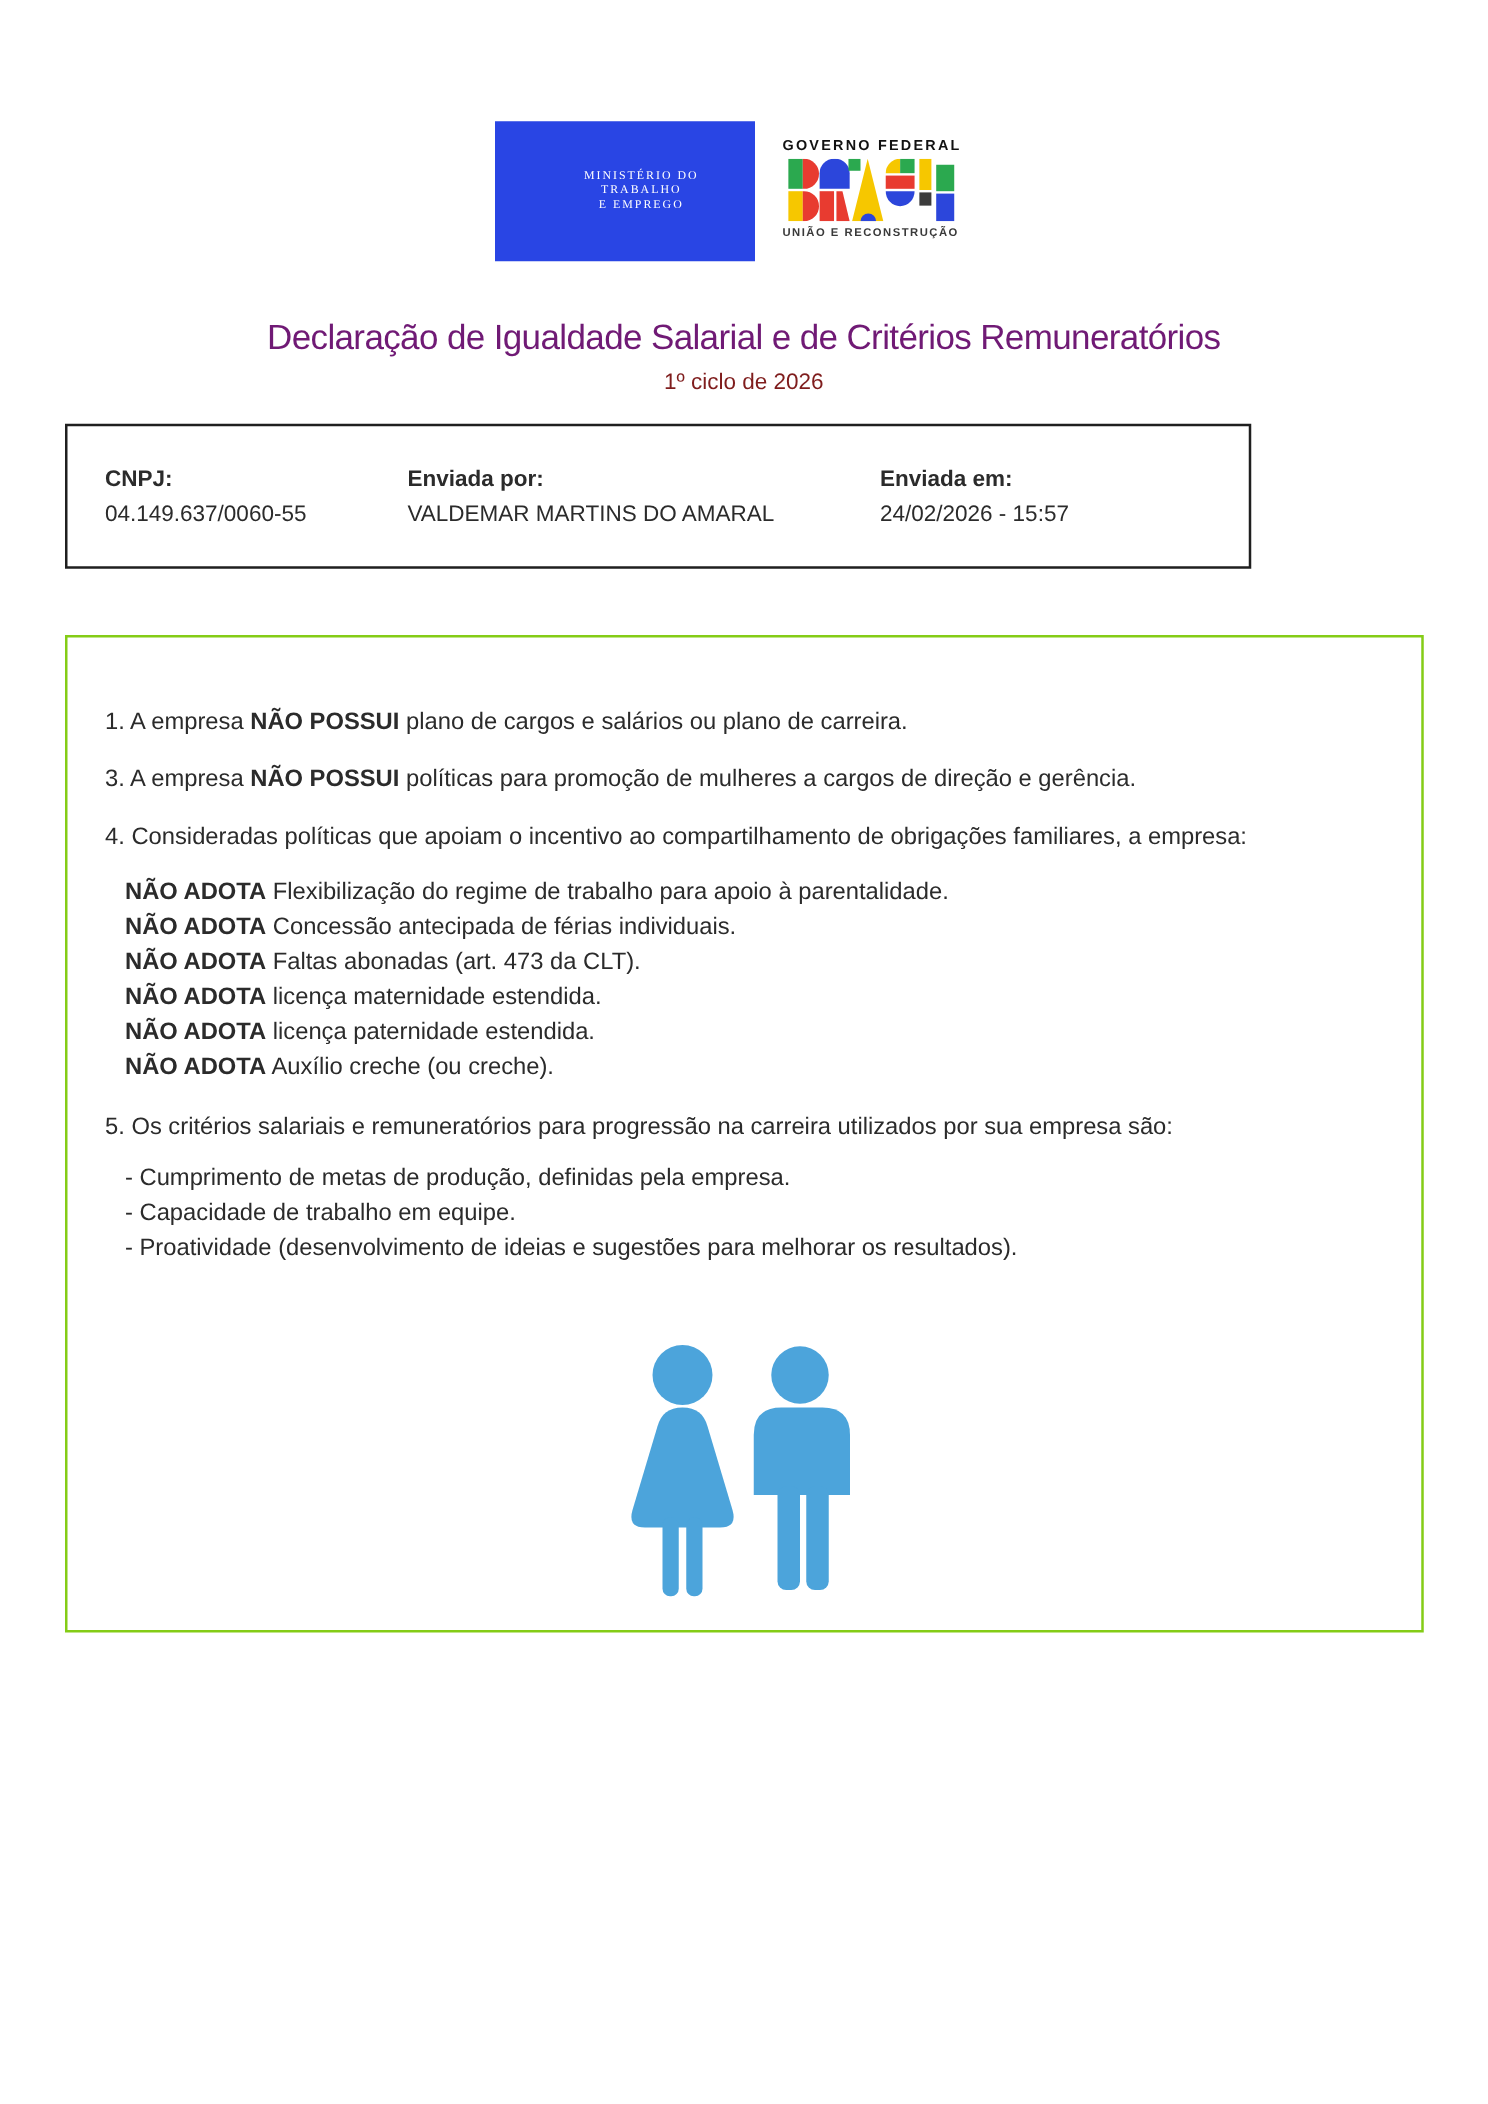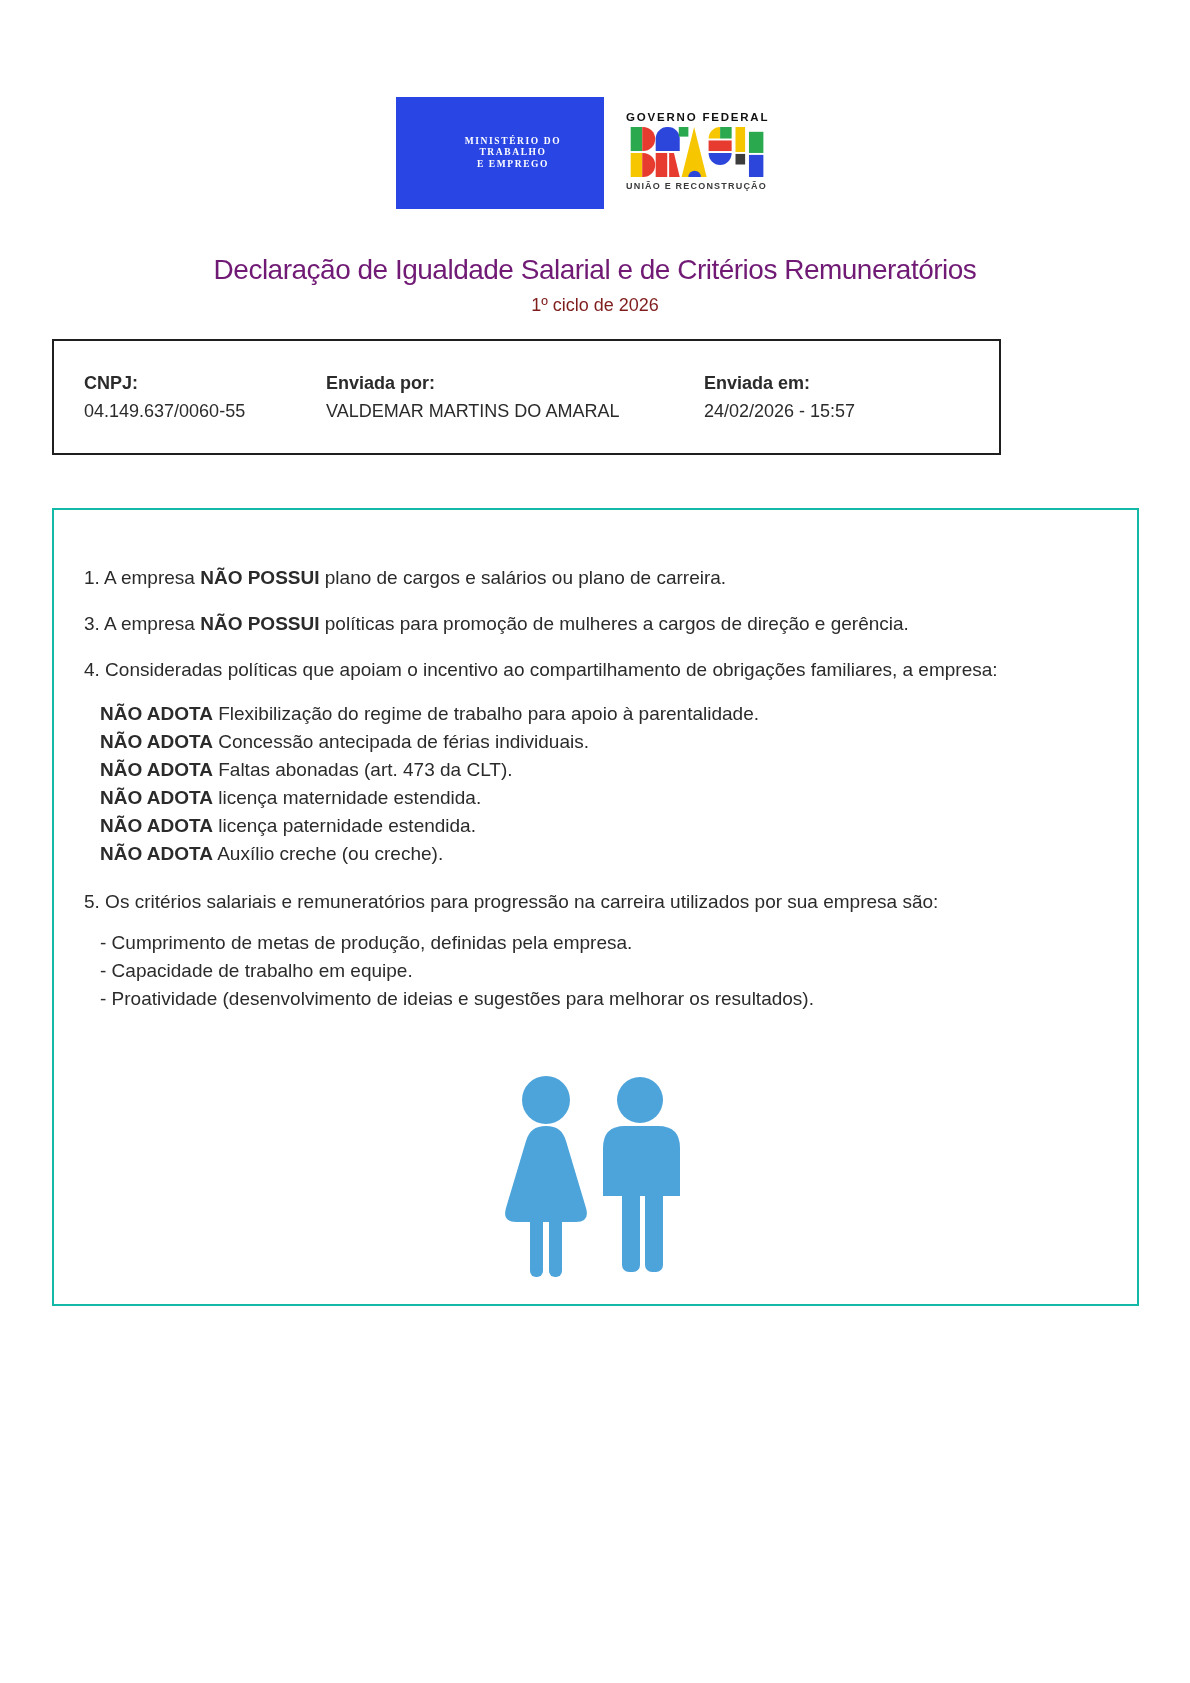--- a/index.html
+++ b/index.html
@@ -2,21 +2,21 @@
 <html><head>
 <meta charset="utf-8">
 <style>
   html,body{margin:0;padding:0;background:#fff;}
   .page{position:relative;width:1190px;height:1683px;background:#fff;overflow:hidden;
         font-family:"Liberation Sans",sans-serif;color:#2b2b2b;}
 
   
   .ministry-box{position:absolute;left:396px;top:97px;width:208px;height:112px;
         display:flex;align-items:center;justify-content:center;text-align:center;}
-  .ministry-text{font-family:"Liberation Serif",serif;font-weight:bold;font-size:9.5px;
+  .ministry-text{font-family:"Liberation Serif",serif;font-weight:normal;font-size:9.5px;
         letter-spacing:1.6px;line-height:11.5px;color:#ffffff;margin-left:26px;}
   .gov-block{position:absolute;left:626px;top:111px;width:144px;text-align:left;}
   .gov-top{font-size:11.5px;font-weight:bold;letter-spacing:1.8px;color:#111;white-space:nowrap;}
   .brasil-svg{display:block;margin:4px auto 0;}
   .gov-bottom{font-size:9px;font-weight:bold;letter-spacing:1.2px;color:#3a3a3a;margin-top:4px;white-space:nowrap;}
 
   
   .doc-title{position:absolute;top:254px;left:0;width:100%;text-align:center;
         font-size:28px;font-weight:500;letter-spacing:-0.5px;color:#701a75;}
   .doc-subtitle{position:absolute;top:295px;left:0;width:100%;text-align:center;font-size:18px;color:#7f1d1d;}
@@ -24,21 +24,21 @@
   
   .info-box{position:absolute;left:52px;top:339px;width:949px;height:116px;
         border:2px solid #1f1f1f;box-sizing:border-box;}
   .info-field{position:absolute;top:32px;}
   .info-label{font-weight:bold;font-size:18px;}
   .info-value{margin-top:7px;font-size:18px;}
   .f-cnpj{left:30px;} .f-sender{left:272px;} .f-sent{left:650px;}
 
   
   .main-box{position:absolute;left:52px;top:508px;width:1087px;height:798px;
-        border:2px solid #14b8a6;box-sizing:border-box;padding:56px 30px 0;font-size:19px;}
+        border:2px solid #84cc16;box-sizing:border-box;padding:56px 30px 0;font-size:19px;}
   .item{line-height:24px;margin-bottom:22px;}
   .sub-list{margin:18px 0 0 16px;}
   .sub-item{line-height:28px;}
   .dash-list{margin:15px 0 0 16px;}
   .dash-item{line-height:28px;}
   b{font-weight:bold;}
 
   
   .people-icon{position:absolute;left:498px;top:1076px;}
 </style>

